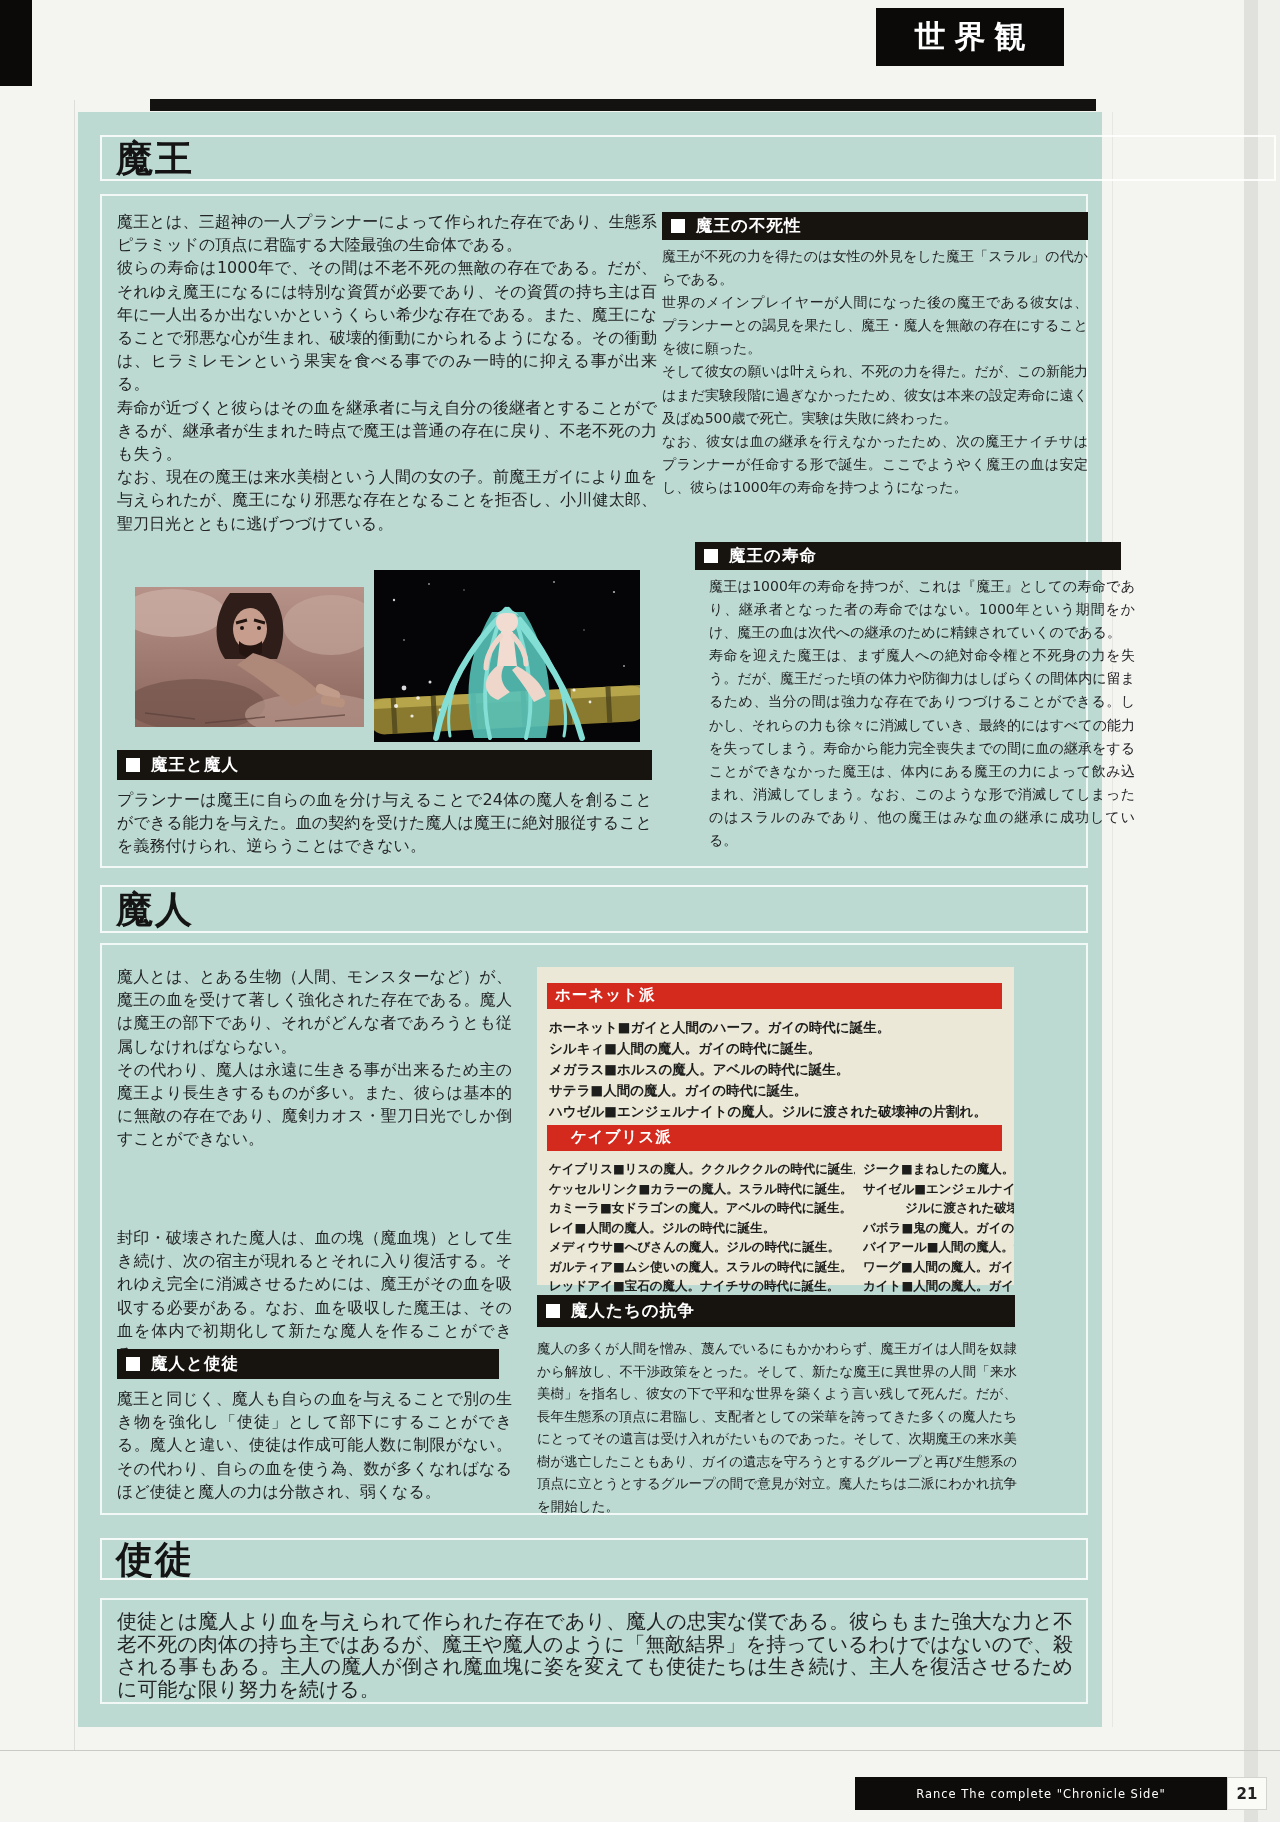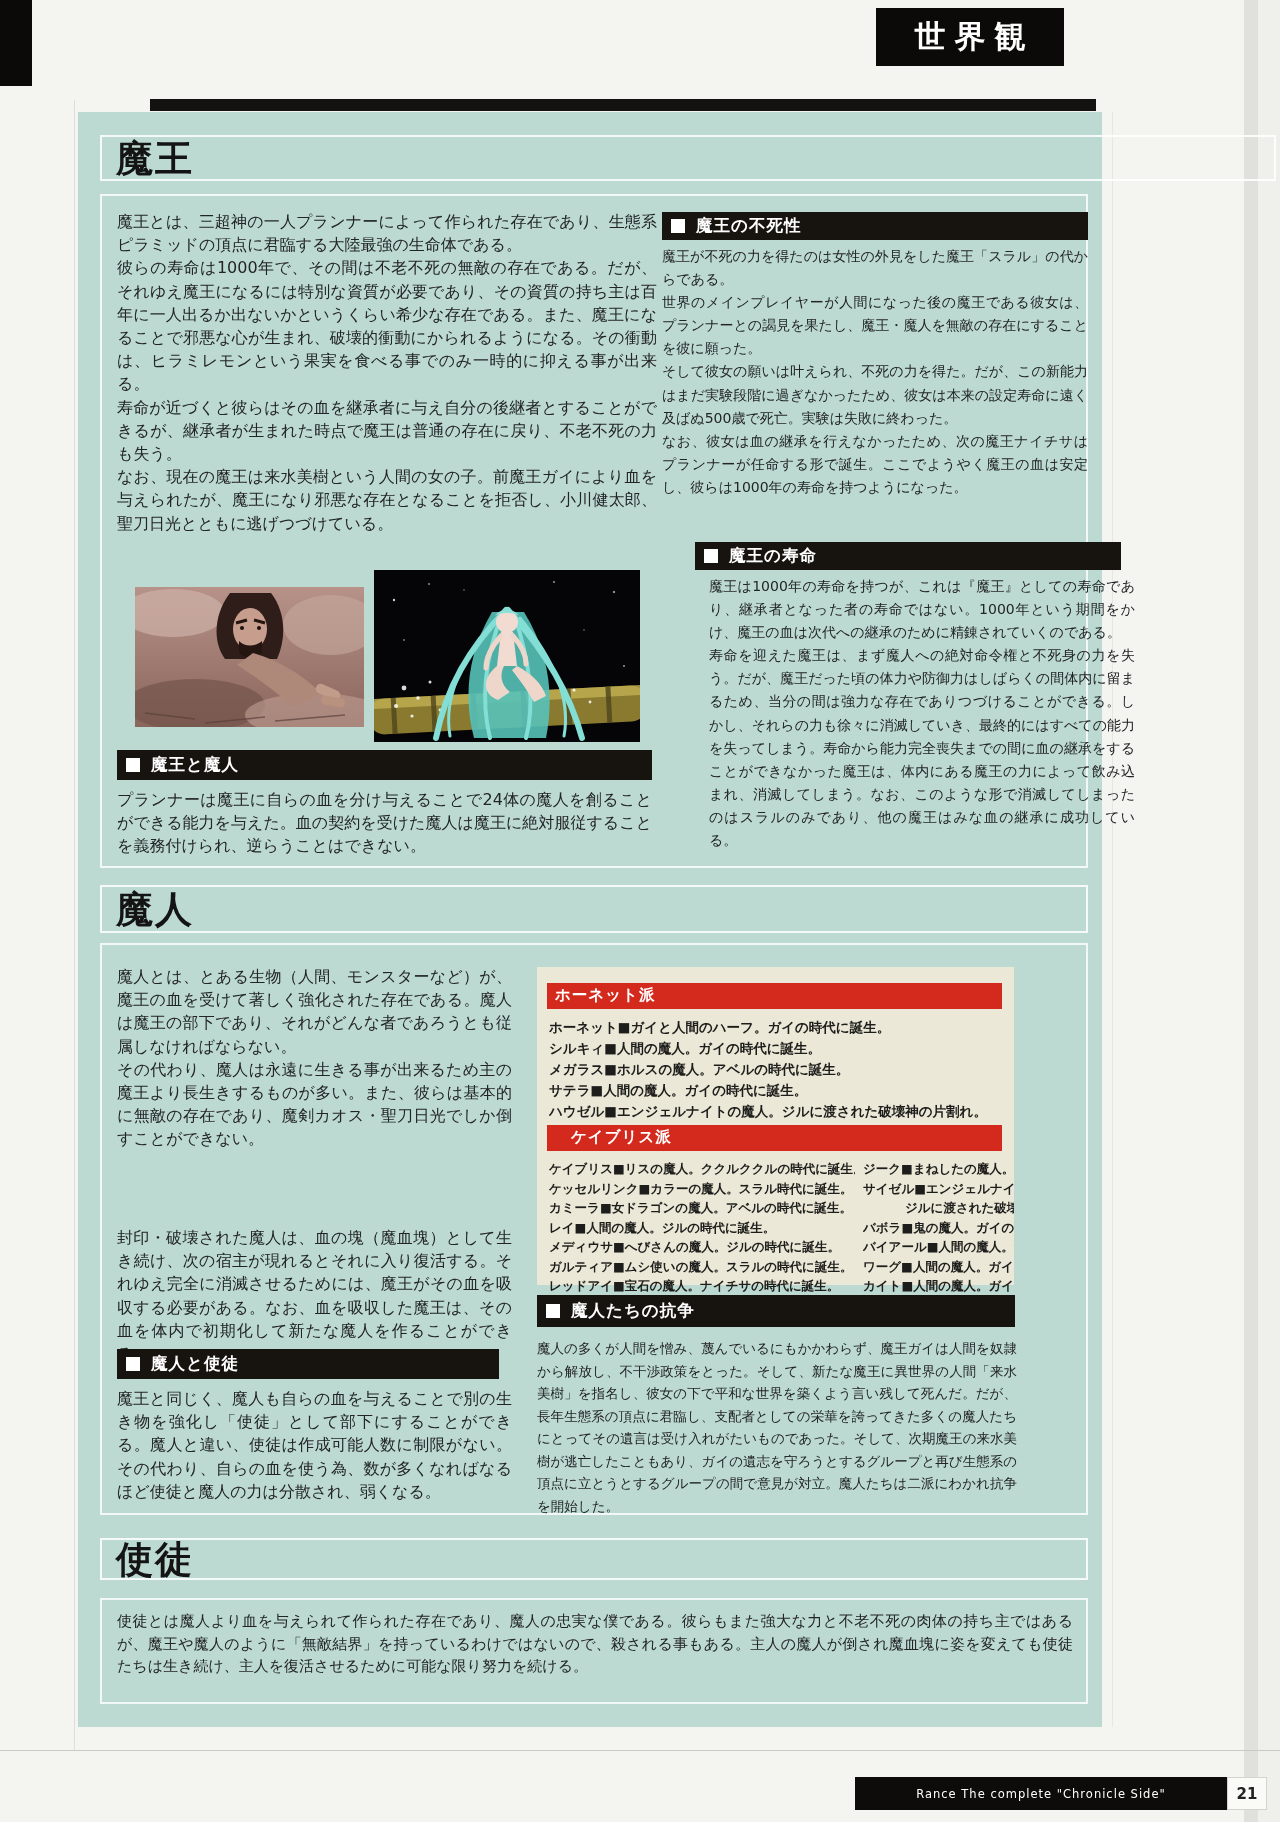--- a/index.html
+++ b/index.html
@@ -22,21 +22,21 @@
 
   .title-box{background:transparent;border:2px solid rgba(255,255,255,.85);box-sizing:border-box;
              display:flex;align-items:center;}
   .title-box .t{font-size:37px;font-weight:bold;color:#141414;padding-left:14px;letter-spacing:2px;line-height:1;}
   .content-box{border:2px solid rgba(255,255,255,.8);box-sizing:border-box;}
 
   .jp{color:#222426;text-align:justify;}
   .body-l{font-size:16px;line-height:23.2px;}
   .body-r{font-size:14px;line-height:23.1px;}
   .body-c{font-size:13.5px;line-height:22.5px;}
-  .body-s{font-size:15px;line-height:22.5px;}
+  .body-s{font-size:20px;line-height:22.5px;}
   .jp p{margin:0;}
 
   .hbar{background:#17130f;display:flex;align-items:center;box-sizing:border-box;padding-left:9px;}
   .hbar .sq{width:14px;height:14px;background:#fff;margin-right:11px;flex:0 0 auto;}
   .hbar .hl{color:#fff;font-weight:bold;font-size:16.5px;letter-spacing:1px;line-height:1;}
 
   .cream{background:#ebe8d7;}
   .rbar{background:#d4291d;display:flex;align-items:center;box-sizing:border-box;padding-left:8px;}
   .rbar .hl{color:#fff;font-weight:bold;font-size:15.5px;letter-spacing:1px;line-height:1;}
   .member{font-size:13.5px;line-height:21px;font-weight:bold;color:#1d1d1b;white-space:nowrap;overflow:hidden;}

